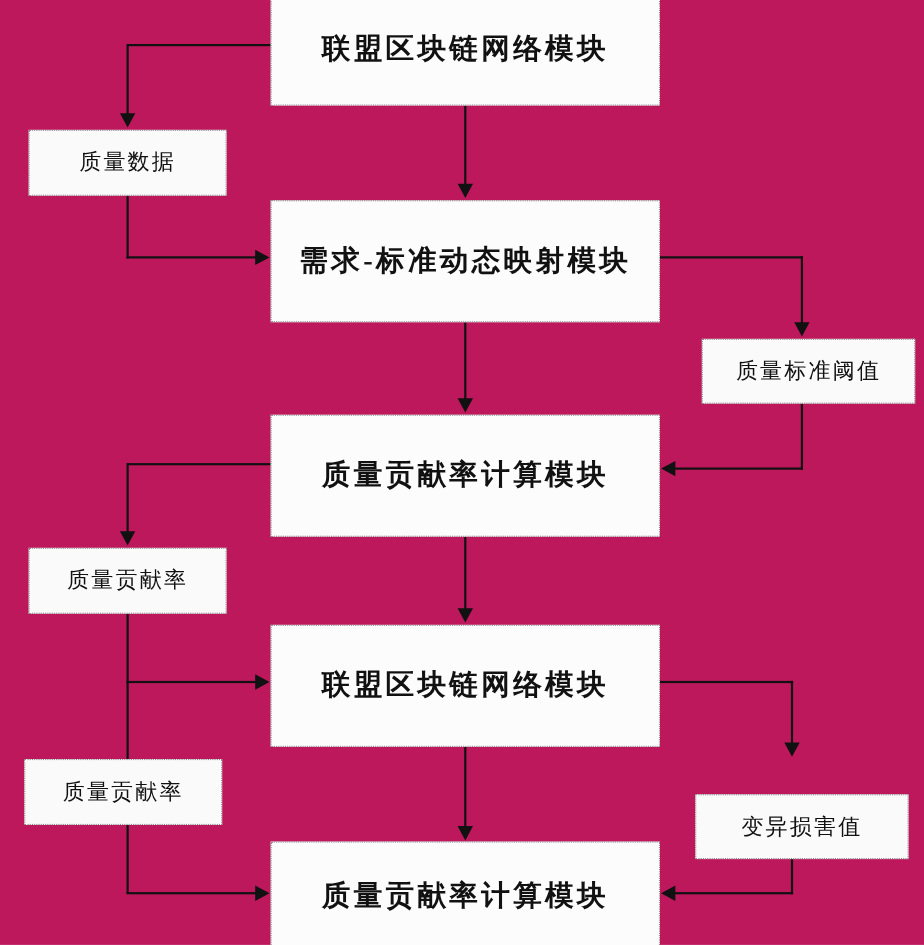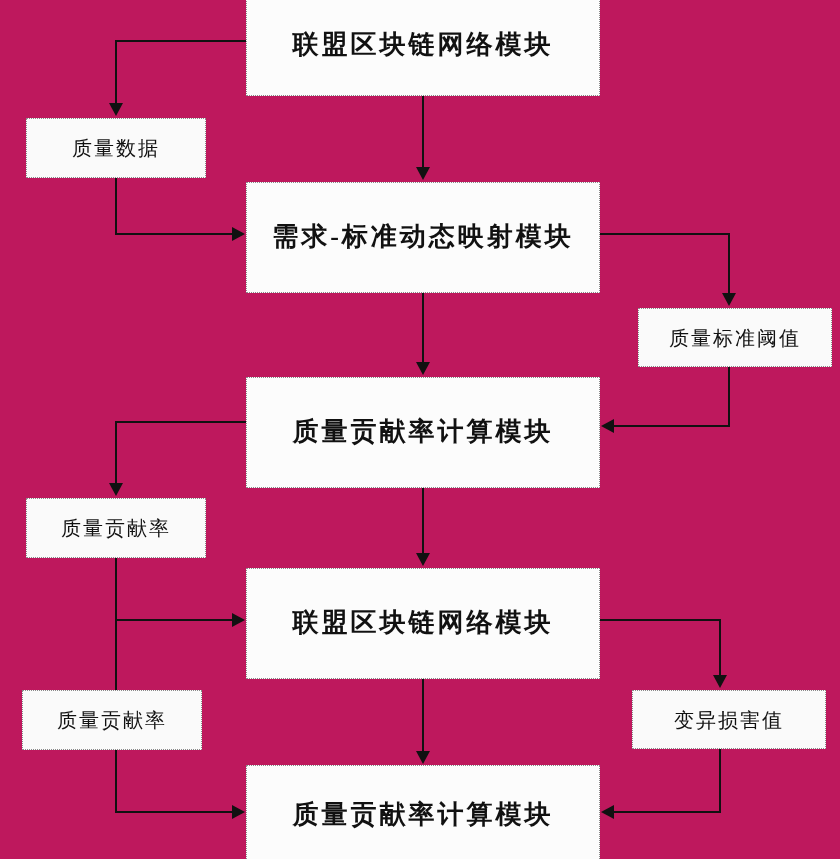--- a/index.html
+++ b/index.html
@@ -156,21 +156,21 @@
   </div>
 
   <div class="node module" style="left:246px; top:568px; width:354px; height:111px;">
     <span class="label">联盟区块链网络模块</span>
   </div>
 
   <div class="node datum" style="left:22px; top:690px; width:180px; height:60px;">
     <span class="label">质量贡献率</span>
   </div>
 
-  <div class="node datum" style="left:632px; top:690px; width:194px; height:59px;">
+  <div class="node datum" style="left:632px; top:722px; width:194px; height:59px;">
     <span class="label">变异损害值</span>
   </div>
 
   <div class="node module" style="left:246px; top:765px; width:354px; height:100px;">
     <span class="label">质量贡献率计算模块</span>
   </div>
 
 </div>
 
 </body></html>

